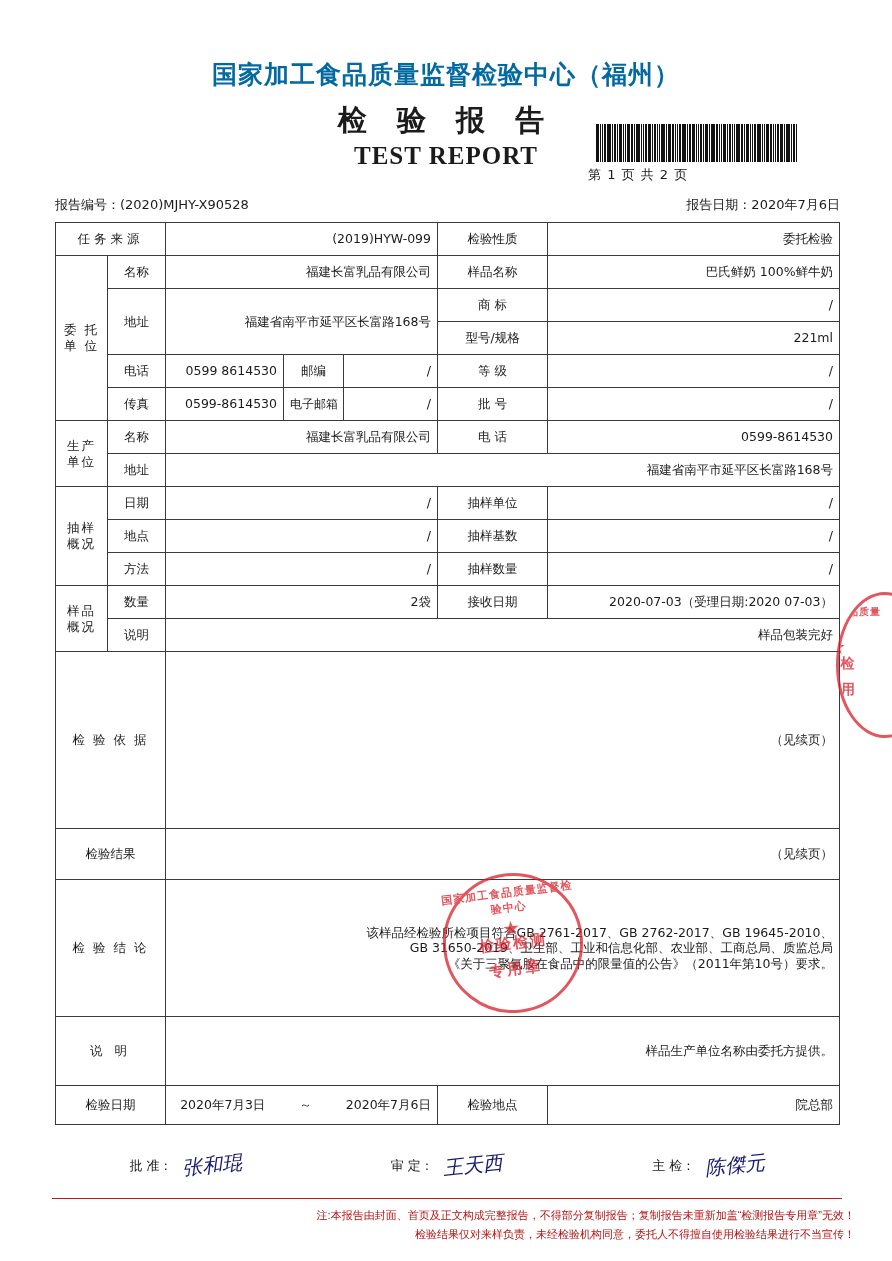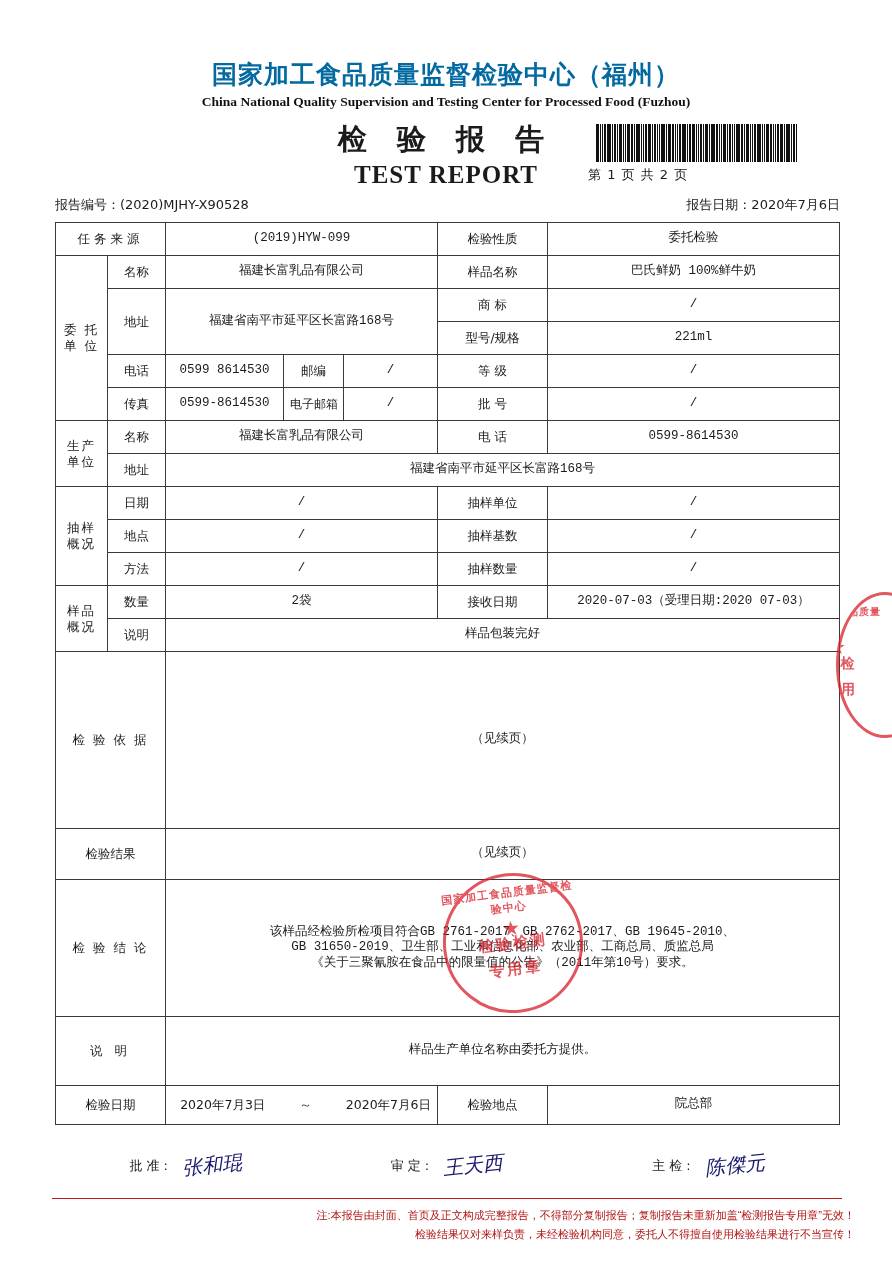--- a/index.html
+++ b/index.html
@@ -100,21 +100,21 @@
   }
   .lbl { text-align:center; white-space:nowrap; }
   .lbl-sp { text-align:center; letter-spacing:4px; white-space:nowrap; }
   .vert {
     text-align:center;
     letter-spacing:2px;
     white-space:normal;
     word-break:break-all;
     line-height:1.55;
   }
-  .val { text-align:center;font-family:Liberation Mono, monospace; }
+  .val { text-align:right; }
   .val-c { text-align:right; }
   .small { font-size:12px; }
   .tall-cell { vertical-align:top; padding-top:6px; }
   .conclusion { line-height:1.75; font-size:12.5px; }
   
   .sign-row {
     position:absolute;
     left:55px; top:1152px; width:784px;
     display:flex;
     font-family:"DejaVu Sans", sans-serif;
@@ -195,21 +195,20 @@
   .stamp.edge .bot { top:86px; font-size:14px; }
   .stamp.edge .star { top:40px; }
 </style>
 </head>
 <body>
 
 <div class="page">
 
   <div class="hdr">
     <div class="cn-title">国家加工食品质量监督检验中心（福州）</div>
-    <div class="en-title">China National Quality Supervision and Testing Center for Processed Food (Fuzhou)</div>
   </div>
 
   <div class="report-title-row">
     <div class="report-title">
       <div class="cn">检 验 报 告</div>
       <div class="en">TEST REPORT</div>
     </div>
   </div>
 
   <div class="barcode" id="barcode">

